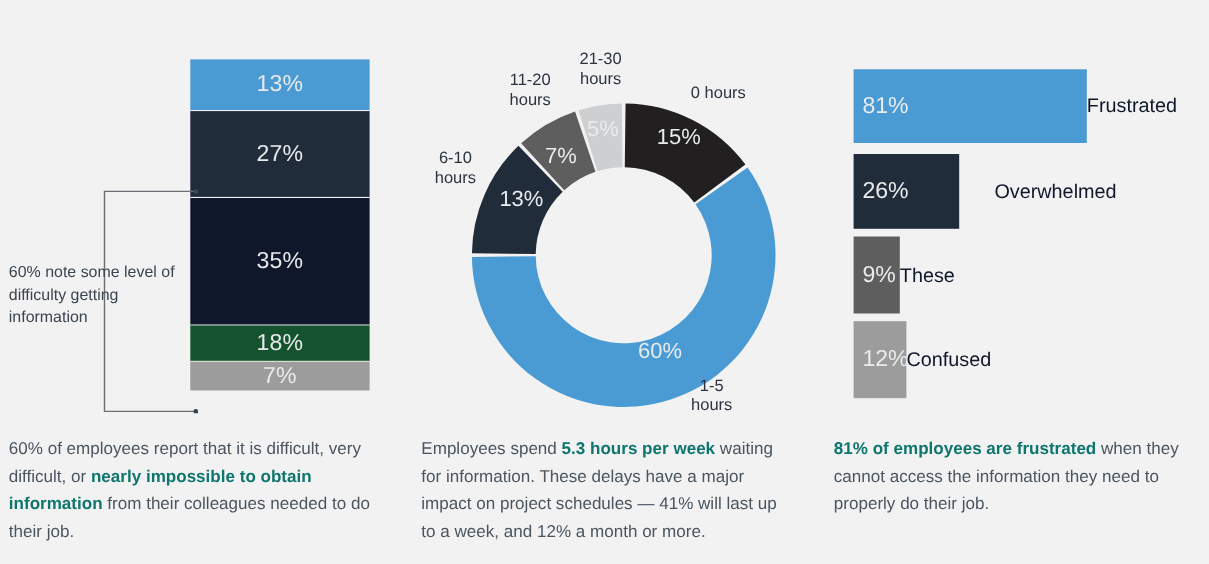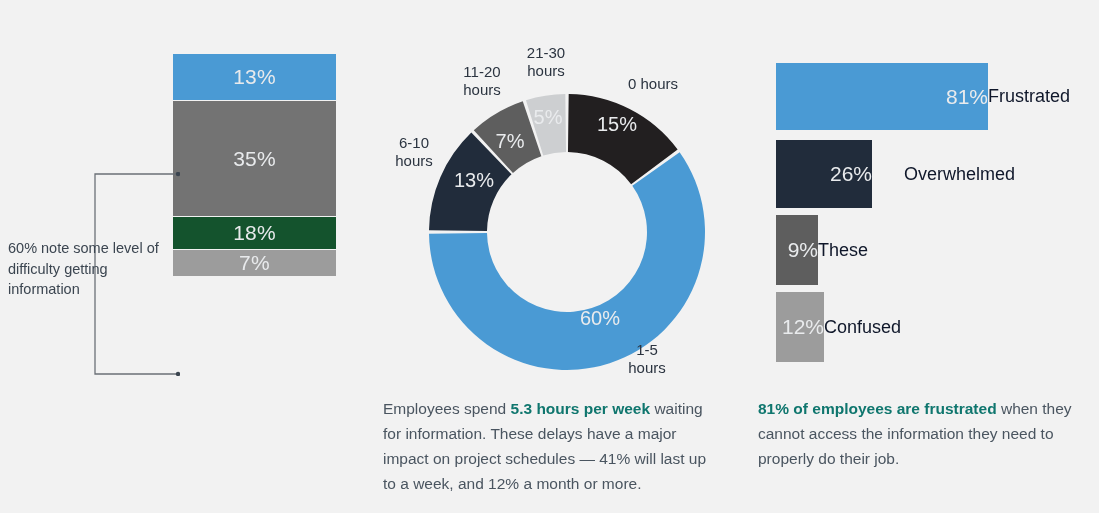--- a/index.html
+++ b/index.html
@@ -95,21 +95,20 @@
   .hbar-row {
     position: absolute;
     left: 26px;
     display: flex;
     align-items: center;
   }
   .hbar {
     display: flex;
     align-items: center;
     box-sizing: border-box;
-    justify-content: flex-end;
   }
   .hbar-val {
     color: #e9ebed;
     font-size: 21px;
     padding-left: 8px;
     white-space: nowrap;
   }
   .hbar-label {
     font-size: 18px;
     color: #0f172a;
@@ -133,21 +132,24 @@
 <body>
 
 <div id="root">
 
   <div id="panel-stacked">
 
     <div class="stacked-bar" id="stacked-bar">
         <div class="stack-seg" style="background: rgb(74, 154, 212); height: 47px;">
           <span class="stack-val">13%</span>
         </div>
-        <div class="stack-seg" style="background: #737373; height: 116px;">
+        <div class="stack-seg" style="background: rgb(33, 44, 59); height: 79px;">
+          <span class="stack-val">27%</span>
+        </div>
+        <div class="stack-seg" style="background: #0f172a; height: 116px;">
           <span class="stack-val">35%</span>
         </div>
         <div class="stack-seg" style="background: #14532d; height: 33px;">
           <span class="stack-val">18%</span>
         </div>
         <div class="stack-seg" style="background: rgb(156, 156, 156); height: 26px;">
           <span class="stack-val">7%</span>
         </div>
       </div>
 
@@ -215,20 +217,23 @@
         </div>
         <div class="hbar-row" style="top: 292px;">
           <div class="hbar" style="background: rgb(156, 156, 156); width: 48px; height: 70px;">
             <span class="hbar-val">12%</span>
           </div>
           <span class="hbar-label">Confused</span>
         </div>
       </div>
   </div>
 
+  <div class="caption" id="caption-1">
+    <span>60% of employees report that it is difficult, very difficult, or </span><b>nearly impossible to obtain information</b><span> from their colleagues needed to do their job.</span>
+  </div>
 
   <div class="caption" id="caption-2">
     <span>Employees spend </span><b>5.3 hours per week</b><span> waiting for information. These delays have a major impact on project schedules — 41% will last up to a week, and 12% a month or more.</span>
   </div>
 
   <div class="caption" id="caption-3">
     <b>81% of employees are frustrated</b><span> when they cannot access the information they need to properly do their job.</span>
   </div>
 
 </div>

